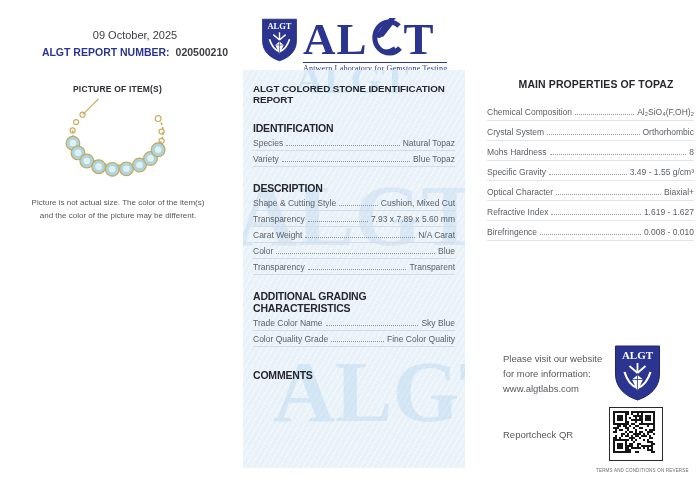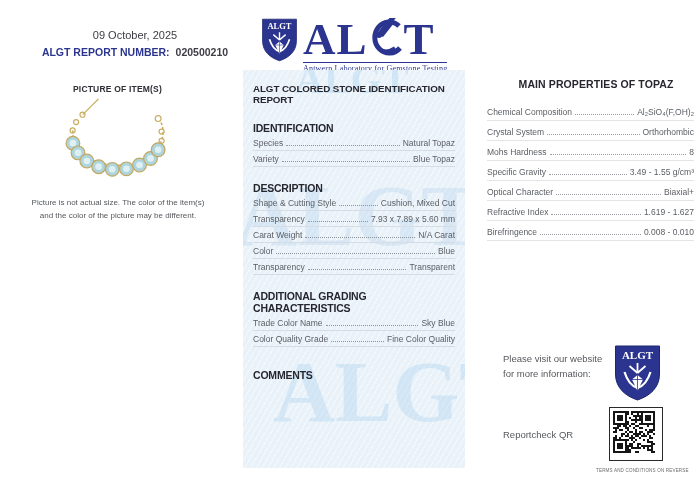--- a/index.html
+++ b/index.html
@@ -262,20 +262,21 @@
   <div class="prow">
     <span class="lbl">Birefringence</span>
     <span class="lead"></span>
     <span class="val">0.008 - 0.010</span>
   </div>
 </div>
 
 <div class="website">
   <div>Please visit our website</div>
   <div>for more information:</div>
+  <div>www.algtlabs.com</div>
 </div>
 
 <svg class="shield-bottom" viewBox="0 0 48 58">
     <use href="#algt-shield"></use>
   </svg>
 
 <div class="qr-label">Reportcheck QR</div>
 
 <div class="qr-box">
   <div class="qr-grid" id="qr-grid">

